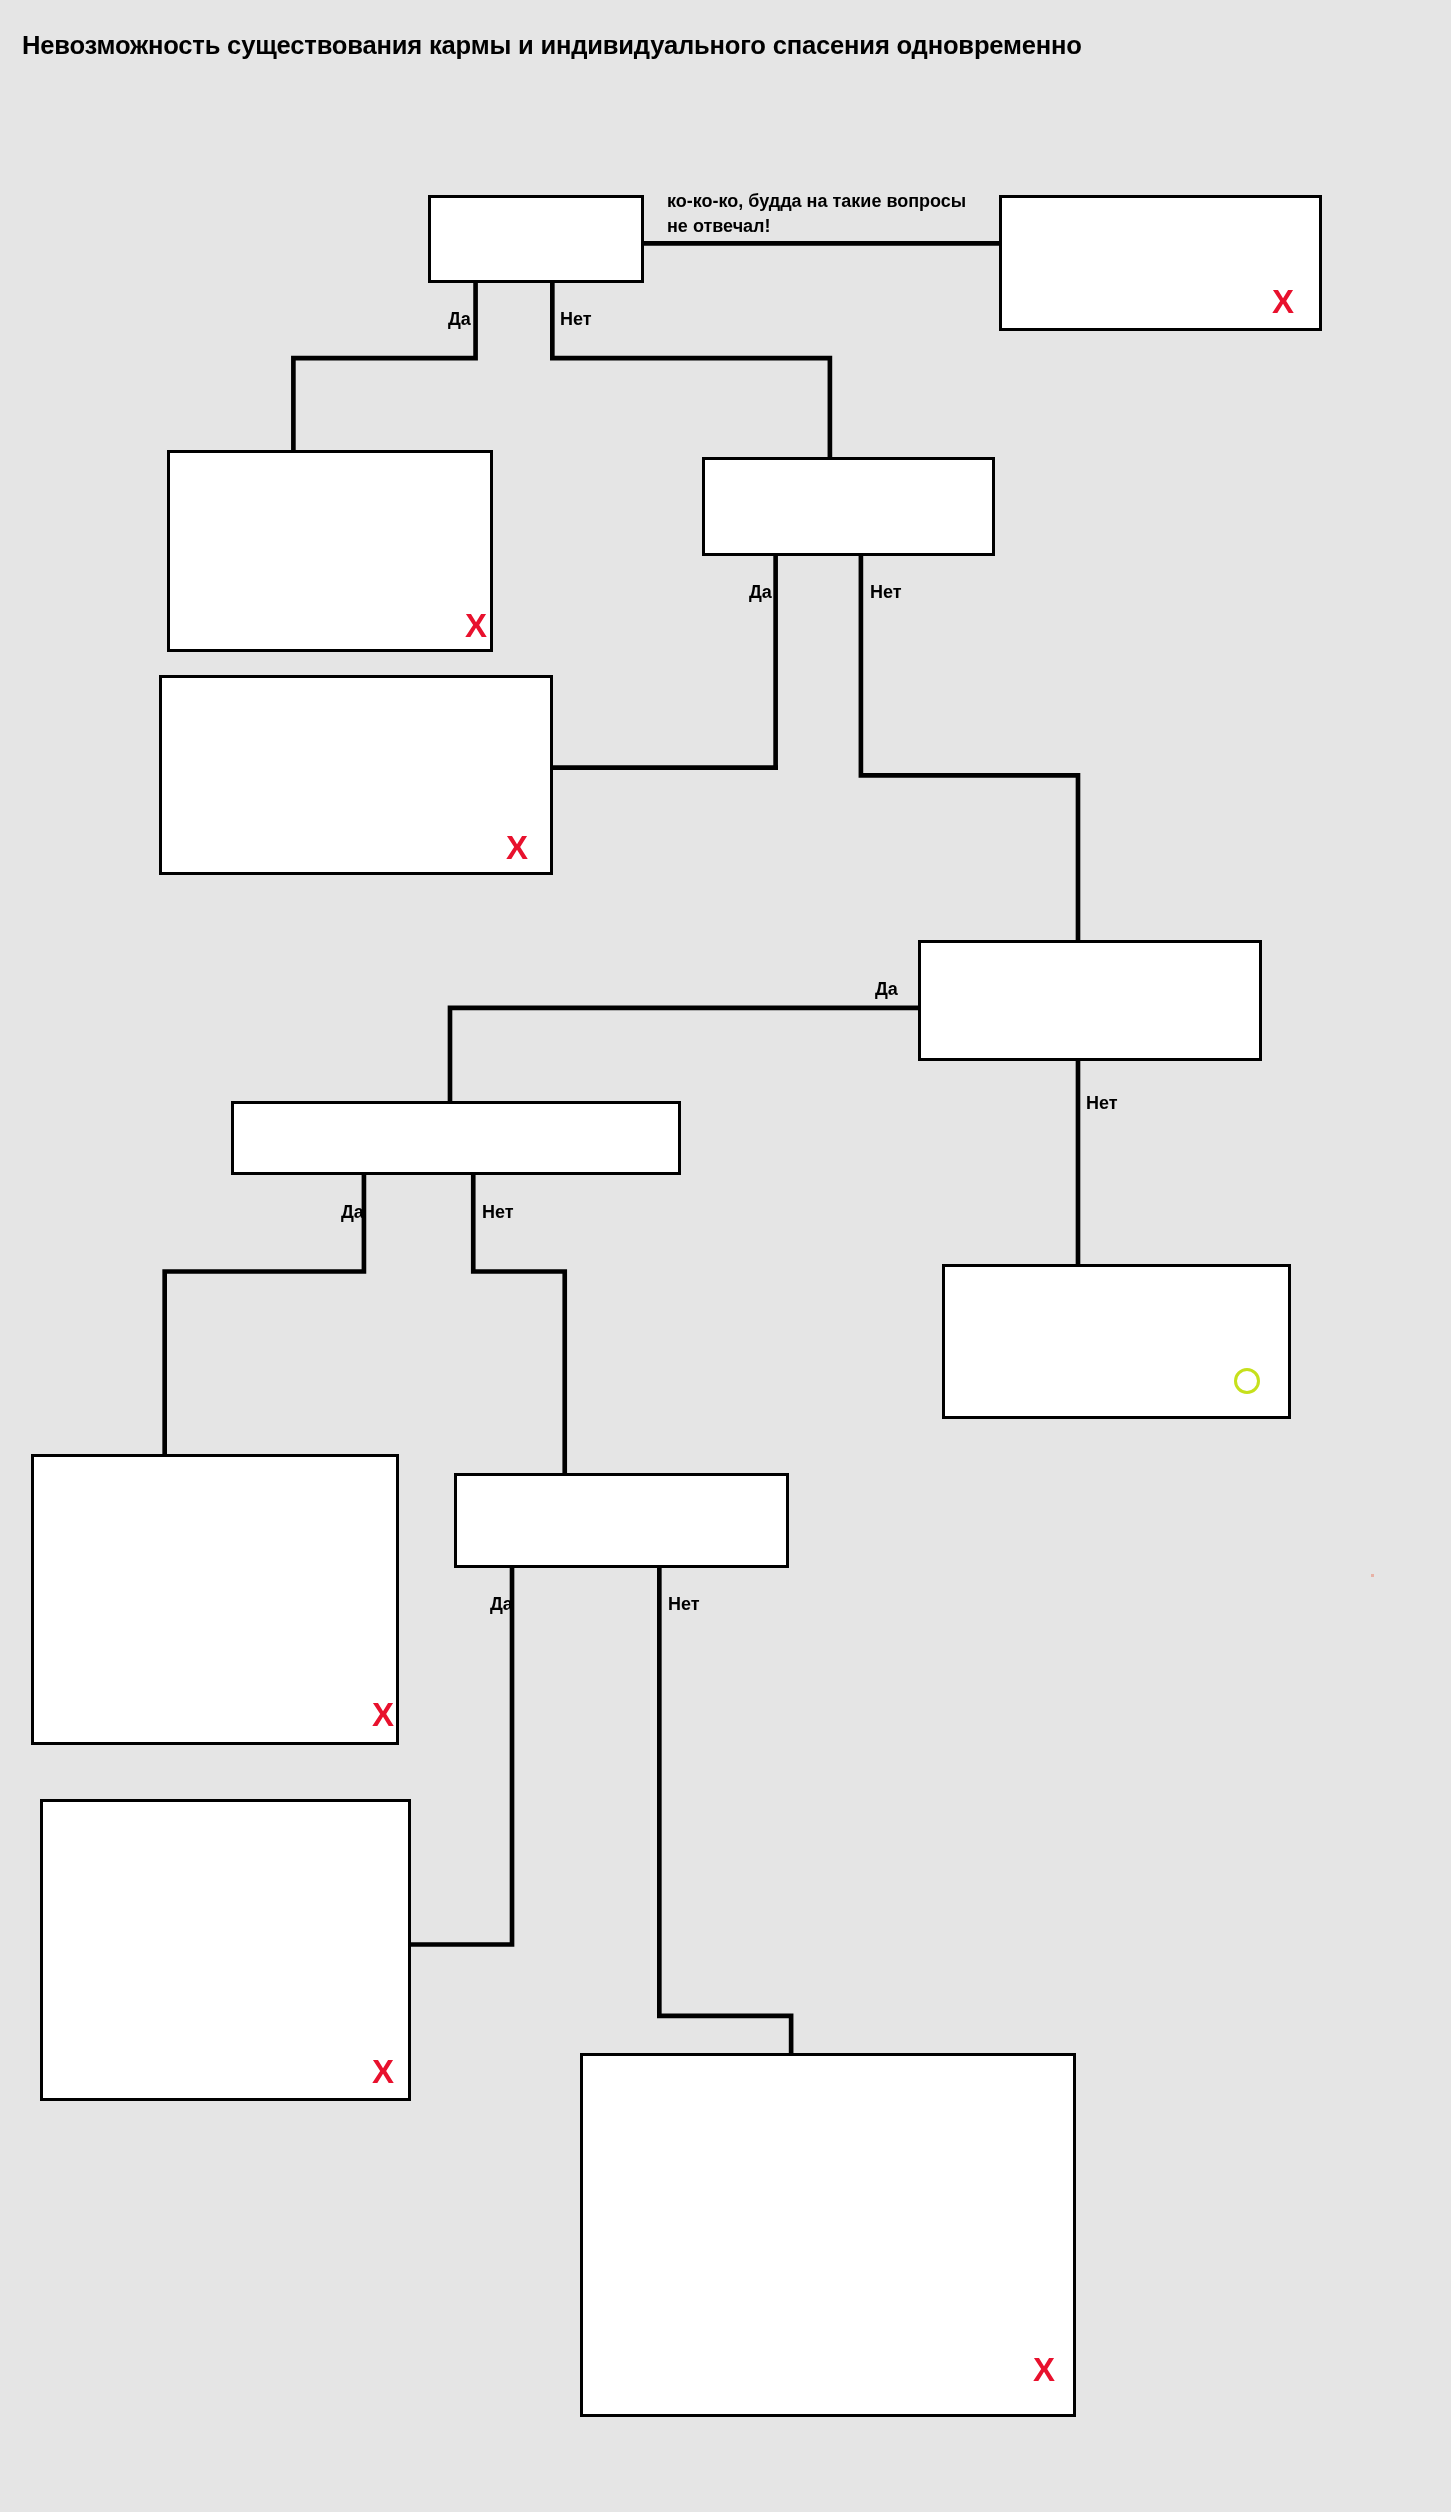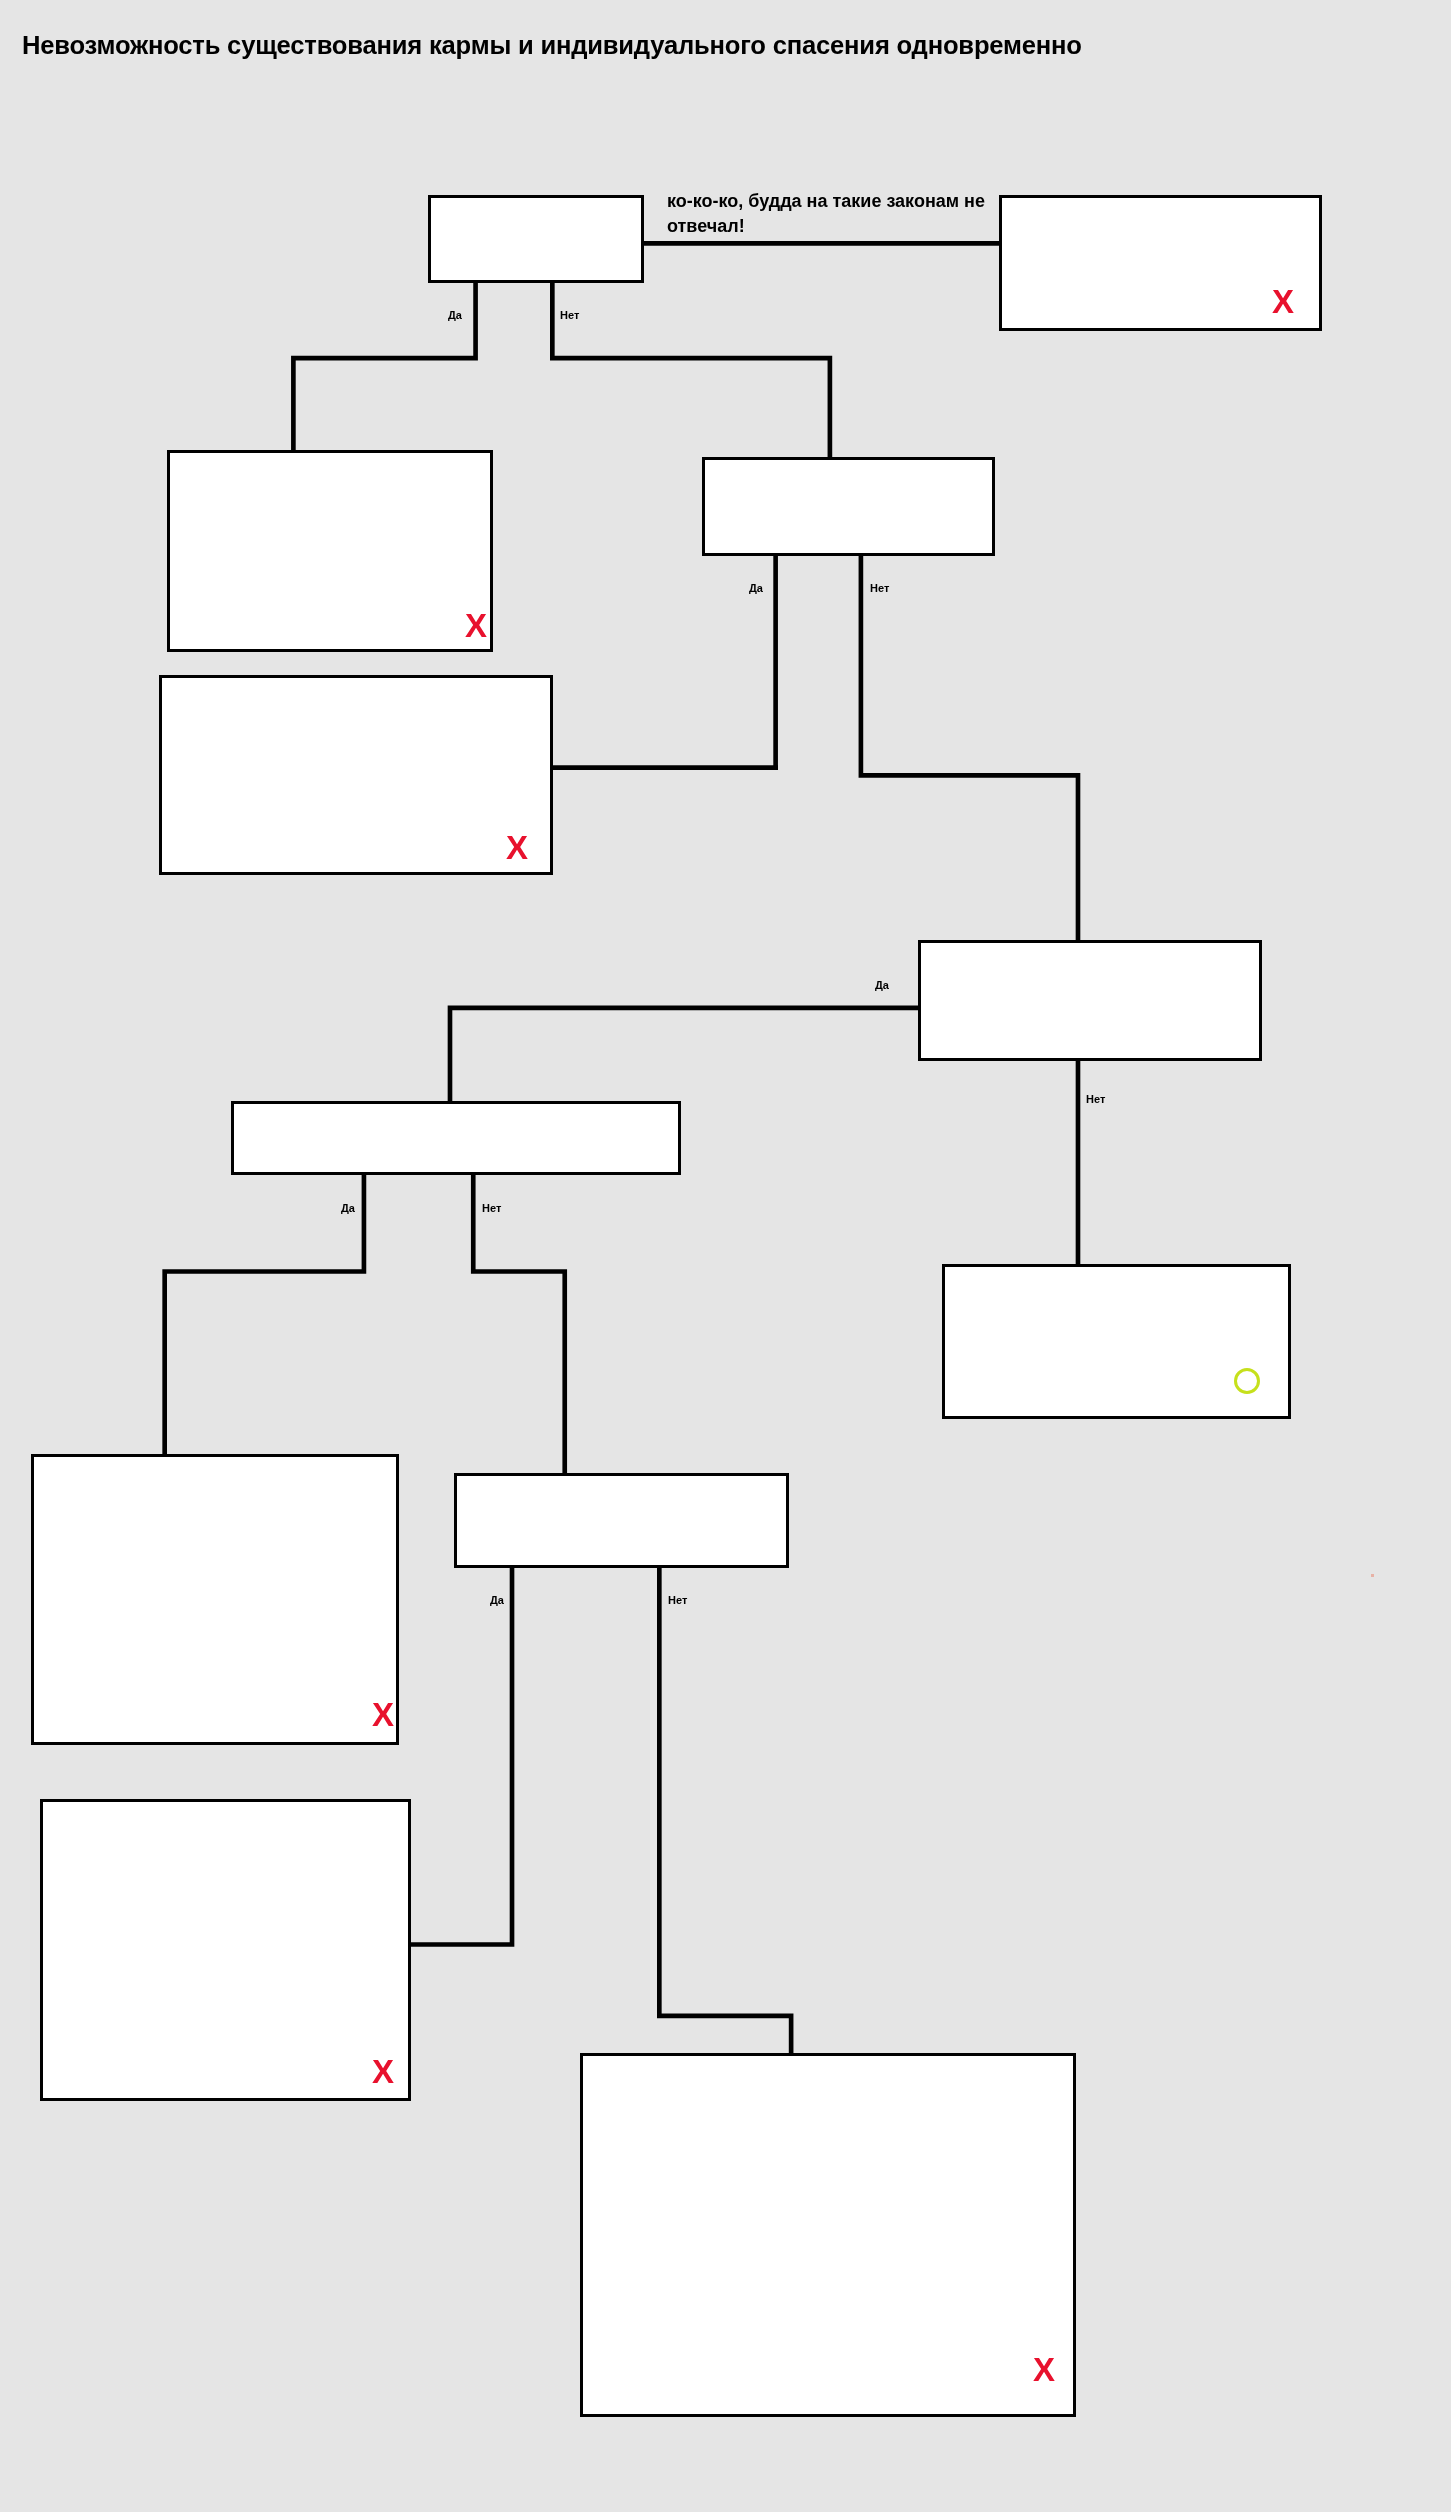--- a/index.html
+++ b/index.html
@@ -44,21 +44,21 @@
   }
   .node-text {
     position: absolute;
     box-sizing: border-box;
     color: #000000;
     font-weight: bold;
     line-height: 1.36;
   }
   .edge-label {
     position: absolute;
-    font-size: 11px;
+    font-size: 18px;
     font-weight: bold;
     color: #000000;
     z-index: 3;
     white-space: nowrap;
   }
   .edge-note {
     position: absolute;
     font-size: 18px;
     font-weight: bold;
     color: #000000;
@@ -123,21 +123,21 @@
       <path d="M 660,2022 L 660,2508 L 532,2508"></path>
 
       <path d="M 850,2022 L 850,2600 L 1020,2600 L 1020,2648"></path>
     </g>
   </svg>
 
   <div class="node" style="left:428px; top:195px; width:216px; height:88px;">
   </div>
   <div class="node-text" style="left:442px; top:211px; width:194px; font-size:17px;">Есть ли причина у существования мира?</div>
 
-  <div class="edge-note" style="left:667px; top:189px; width:318px;">ко-ко-ко, будда на такие законам не отвечал!</div>
+  <div class="edge-note" style="left:667px; top:189px; width:318px;">ко-ко-ко, будда на такие вопросы не отвечал!</div>
 
   <div class="edge-label" style="left:448px; top:309px;">Да</div>
   <div class="edge-label" style="left:560px; top:309px;">Нет</div>
 
   <div class="node" style="left:999px; top:195px; width:323px; height:136px;">
   </div>
   <div class="node-text" style="left:1008px; top:252px; width:304px; font-size:17px; text-align:center;">И идет нахуй</div>
   <div class="mark-x" style="left:1272px; top:285px;">X</div>
 
   <div class="node" style="left:167px; top:450px; width:326px; height:202px;">

